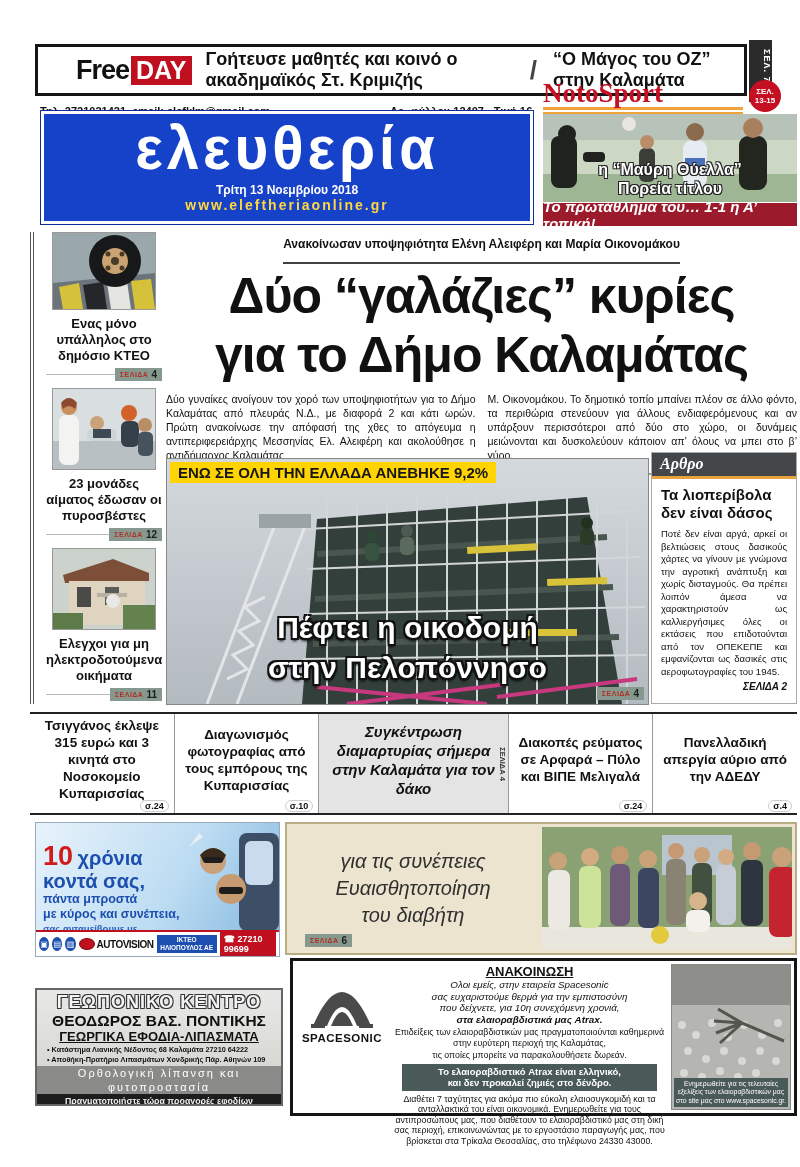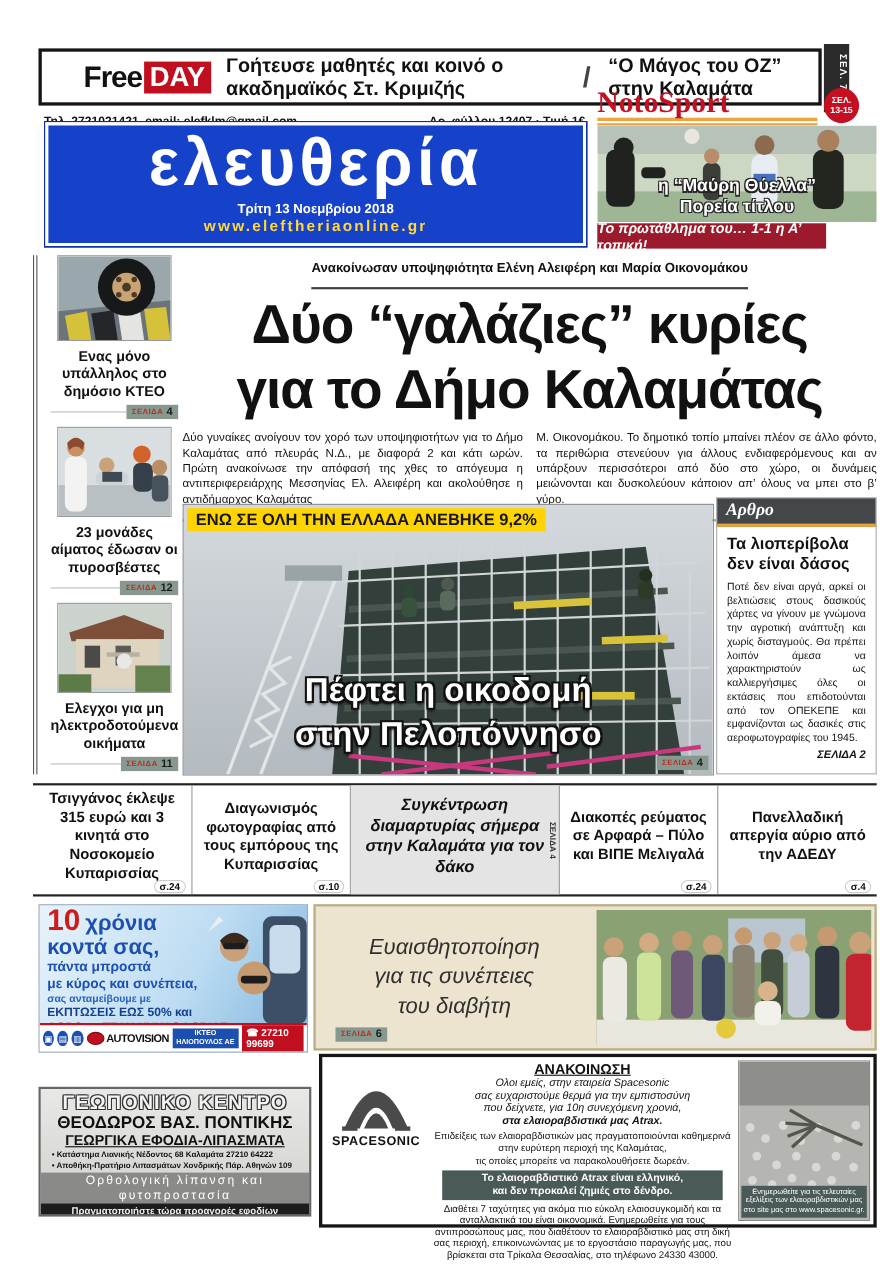--- a/index.html
+++ b/index.html
@@ -37,22 +37,22 @@
   .ns-title{font-family:"Liberation Serif",serif;font-weight:bold;font-size:27px;color:#c41022;line-height:26px;}
   .ns-underline{height:3px;background:#f0a23c;width:200px;margin-top:1px;}
   .ns-underline2{height:2px;background:#f0a23c;width:200px;margin-top:2px;}
   .ns-badge{position:absolute;right:16px;top:0;width:32px;height:32px;border-radius:50%;background:#c41022;
     color:#fff;display:flex;flex-direction:column;align-items:center;justify-content:center;
     font-size:8px;font-weight:bold;line-height:9px;}
   .ns-photo{position:relative;width:254px;height:88px;margin-top:2px;overflow:hidden;}
   .ns-overlay{position:absolute;left:0;right:0;bottom:4px;text-align:center;color:#fff;
     font-size:16px;font-weight:bold;line-height:19px;
     text-shadow:-1px -1px 0 #222,1px -1px 0 #222,-1px 1px 0 #222,1px 1px 0 #222;}
-  .ns-banner{width:208px;height:23px;background:#9b1a2b;color:#fff;display:flex;align-items:center;
-    justify-content:center;font-size:13px;font-weight:bold;font-style:italic;margin-top:1px;}
+  .ns-banner{width:254px;height:23px;background:#9b1a2b;color:#fff;display:flex;align-items:center;
+    justify-content:center;font-size:15px;font-weight:bold;font-style:italic;margin-top:1px;}
 
   
   .sidebar{left:30px;top:232px;width:132px;height:472px;border-left:4px double #555;
     padding-left:12px;box-sizing:border-box;display:flex;flex-direction:column;}
   .sb-photo{width:102px;margin:0 auto;border:1px solid #999;display:block;}
   .sb-title{font-size:13px;font-weight:bold;text-align:center;line-height:16px;margin:6px 0 4px;}
   .sb-pagerow{display:flex;align-items:center;margin-bottom:7px;}
   .sb-line{flex:1;border-top:1px solid #bbb;}
   .badge{display:inline-flex;align-items:center;background:#87988f;padding:1px 5px;gap:3px;}
   .badge .lbl{color:#b23024;font-size:7px;font-weight:bold;letter-spacing:.5px;}
@@ -96,21 +96,21 @@
   .teaser-ref{position:absolute;right:5px;bottom:1px;background:#fff;border:1px solid #ccc;border-radius:8px;
     font-size:9px;font-weight:bold;padding:0 4px;}
   .teaser.hl{flex:1.35;background:#e4e4e4;}
   .teaser.hl .teaser-text{font-style:italic;font-size:15px;line-height:19px;}
   .teaser-vref{position:absolute;right:1px;top:50%;transform:translateY(-50%);writing-mode:vertical-rl;
     font-size:7.5px;font-weight:bold;color:#333;}
 
   
   .autovision{left:35px;top:822px;width:243px;height:133px;border:1px solid #9ab;overflow:hidden;
     background:linear-gradient(120deg,#e8f3fb 0%,#bcdcf2 55%,#7fb4dd 100%);}
-  .av-txt{position:absolute;left:7px;top:0;line-height:1;}
+  .av-txt{position:absolute;left:7px;top:20px;line-height:1;}
   .av-10{color:#d11a1a;font-size:27px;font-weight:800;}
   .av-xronia{color:#1c4fb0;font-size:20px;font-weight:800;}
   .av-l2{color:#1c4fb0;font-size:20px;font-weight:800;line-height:22px;}
   .av-l3{color:#1c4fb0;font-size:12.5px;font-weight:bold;line-height:15px;}
   .av-l5{color:#2a62c0;font-size:9.5px;font-weight:bold;line-height:13px;}
   .av-l6{color:#123f8f;font-size:11px;font-weight:800;line-height:13px;}
   .av-l7{color:#a01020;font-size:11px;font-weight:800;line-height:13px;}
   .av-l8{color:#c02020;font-size:8px;font-weight:bold;line-height:11px;}
   .av-bar{position:absolute;left:0;right:0;bottom:0;height:24px;background:#fff;
     border-top:2px solid #c01020;display:flex;align-items:center;gap:3px;padding:0 3px;}
@@ -440,22 +440,22 @@
       <span class="av-co">ΙΚΤΕΟ ΗΛΙΟΠΟΥΛΟΣ ΑΕ</span>
       <span class="av-phone">
         <span>☎ </span><span>27210 99699</span>
       </span>
     </div>
   </div>
 
   <div class="abs diabetes">
     <div class="db-left">
       <div class="db-title">
+        <div>για τις συνέπειες</div>
         <div>Ευαισθητοποίηση</div>
-        <div>για τις συνέπειες</div>
         <div>του διαβήτη</div>
       </div>
       <span class="badge db-badge">
         <span class="lbl">ΣΕΛΙΔΑ</span>
         <span class="num">6</span>
       </span>
     </div>
     <div class="db-photo">
       <svg width="254" height="125" preserveAspectRatio="none">
         <rect width="254" height="125" fill="#8aa273"></rect>

